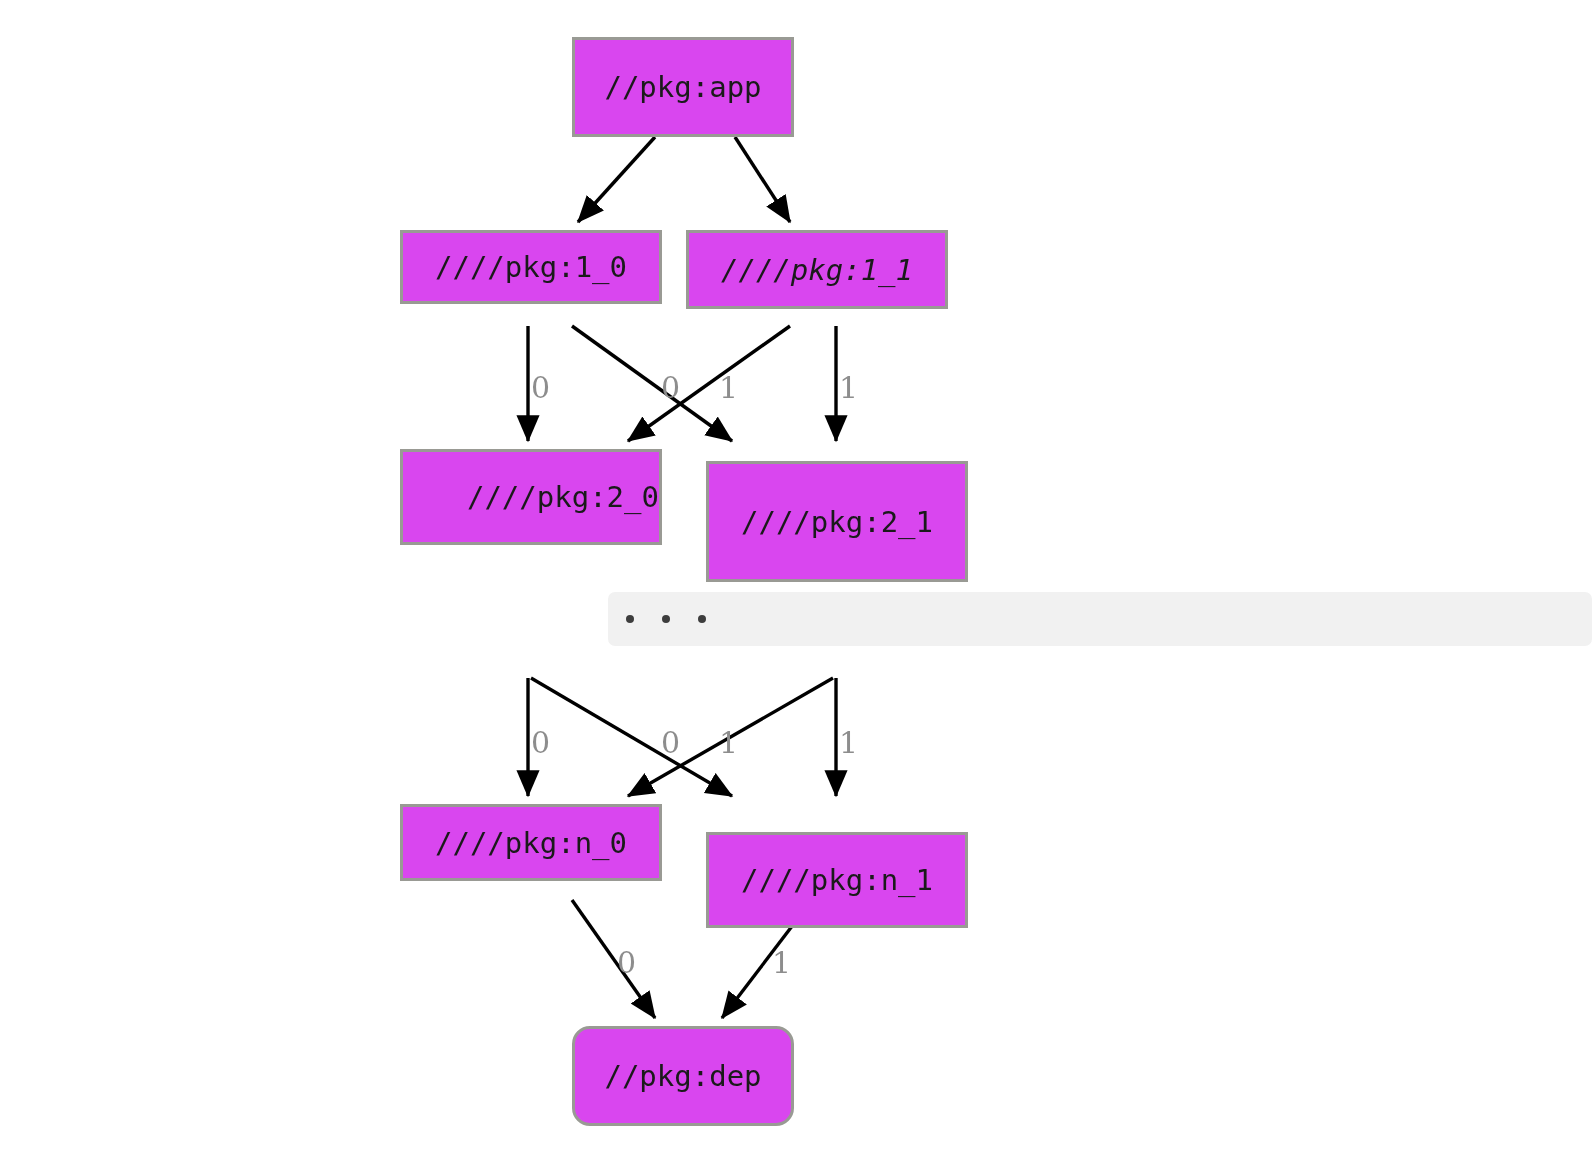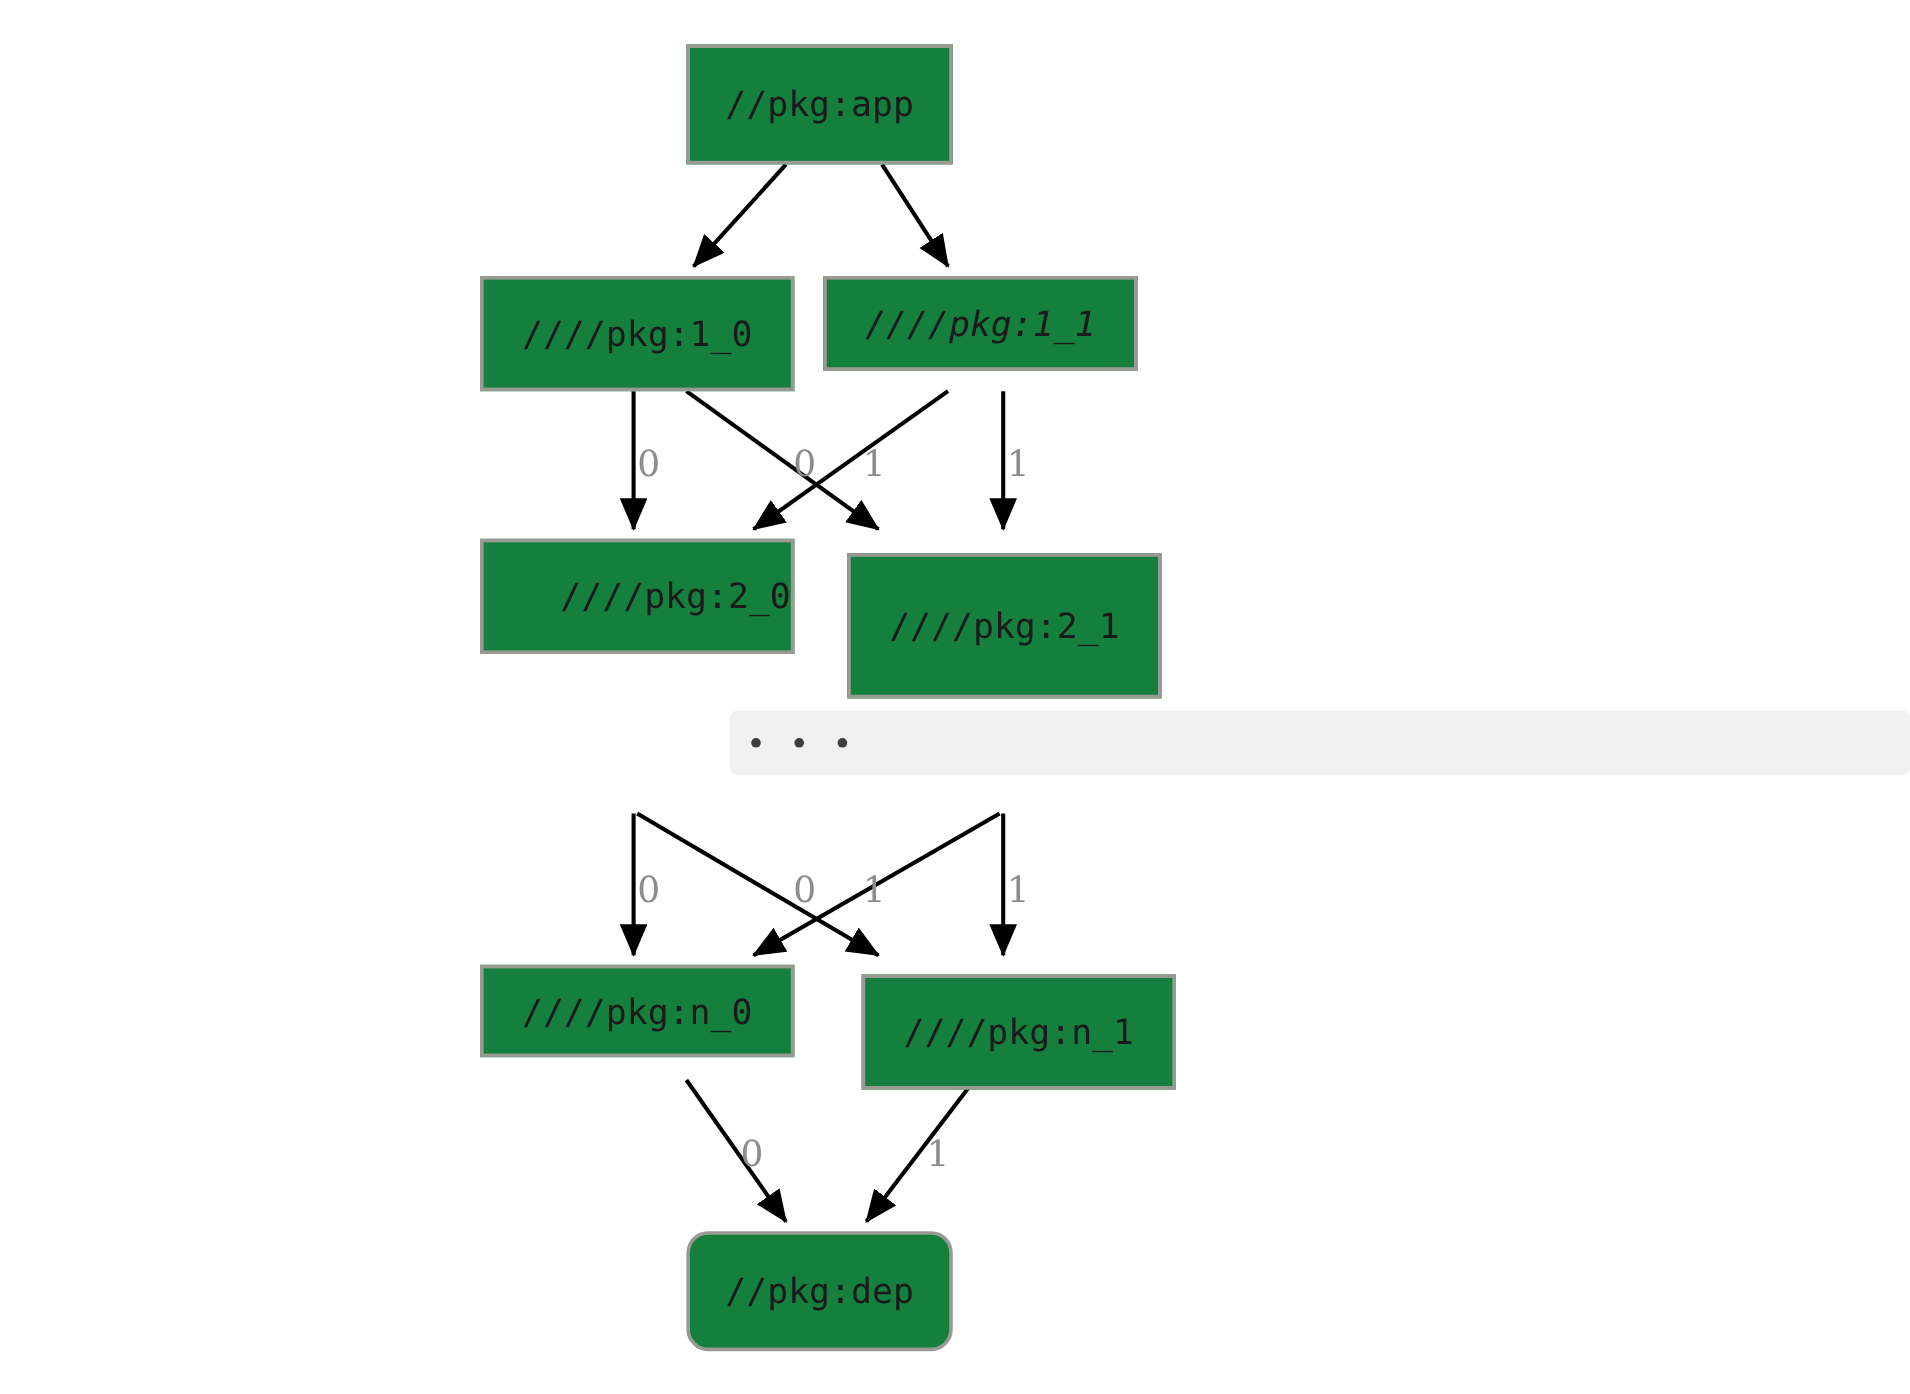--- a/index.html
+++ b/index.html
@@ -17,21 +17,21 @@
   #graph-canvas {
     position: absolute;
     left: 0;
     top: 0;
     width: 1592px;
     height: 1162px;
   }
   .node-box {
     position: absolute;
     box-sizing: border-box;
-    background: #15803d;
+    background: #d946ef;
     border: 3px solid #999a94;
     display: flex;
     align-items: center;
     justify-content: center;
   }
   .node-label {
     font-family: "DejaVu Sans Mono", "Liberation Mono", monospace;
     font-size: 29px;
     color: #1a1a1a;
     letter-spacing: 0px;
@@ -97,36 +97,36 @@
         <line x1="836" y1="678" x2="836" y2="796" stroke="#000000" stroke-width="3.4" marker-end="url(#arrowhead)"></line>
         <line x1="572" y1="900" x2="655" y2="1018" stroke="#000000" stroke-width="3.4" marker-end="url(#arrowhead)"></line>
         <line x1="812" y1="900" x2="722" y2="1018" stroke="#000000" stroke-width="3.4" marker-end="url(#arrowhead)"></line>
       </g>
   </svg>
 
   <div id="nodes-layer">
       <div class="node-box" style="left: 572px; top: 37px; width: 222px; height: 100px;">
         <span class="node-label">//pkg:app</span>
       </div>
-      <div class="node-box" style="left: 400px; top: 230px; width: 262px; height: 96px;">
+      <div class="node-box" style="left: 400px; top: 230px; width: 262px; height: 74px;">
         <span class="node-label">////pkg:1_0</span>
       </div>
       <div class="node-box" style="left: 686px; top: 230px; width: 262px; height: 79px; font-style: italic;">
         <span class="node-label">////pkg:1_1</span>
       </div>
       <div class="node-box" style="left: 400px; top: 449px; width: 262px; height: 96px; justify-content: flex-end;">
         <span class="node-label">////pkg:2_0</span>
       </div>
       <div class="node-box" style="left: 706px; top: 461px; width: 262px; height: 121px;">
         <span class="node-label">////pkg:2_1</span>
       </div>
       <div class="node-box" style="left: 400px; top: 804px; width: 262px; height: 77px;">
         <span class="node-label">////pkg:n_0</span>
       </div>
-      <div class="node-box" style="left: 706px; top: 812px; width: 262px; height: 96px; margin-left: 12px;">
+      <div class="node-box" style="left: 706px; top: 832px; width: 262px; height: 96px;">
         <span class="node-label">////pkg:n_1</span>
       </div>
       <div class="node-box" style="left: 572px; top: 1026px; width: 222px; height: 100px; border-radius: 18px;">
         <span class="node-label">//pkg:dep</span>
       </div>
     </div>
   <div id="edge-labels-layer">
       <span class="edge-label" style="left: 531px; top: 373px;">0</span>
       <span class="edge-label" style="left: 661px; top: 373px;">0</span>
       <span class="edge-label" style="left: 719px; top: 373px;">1</span>

